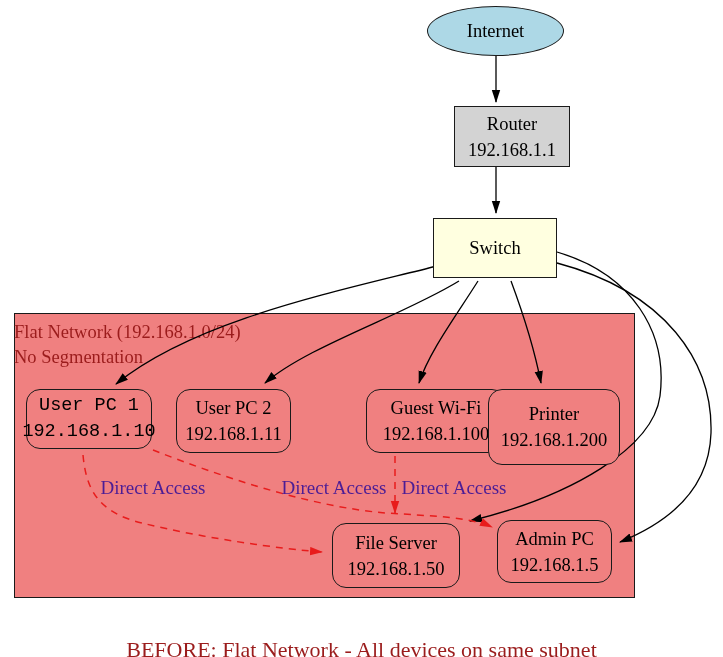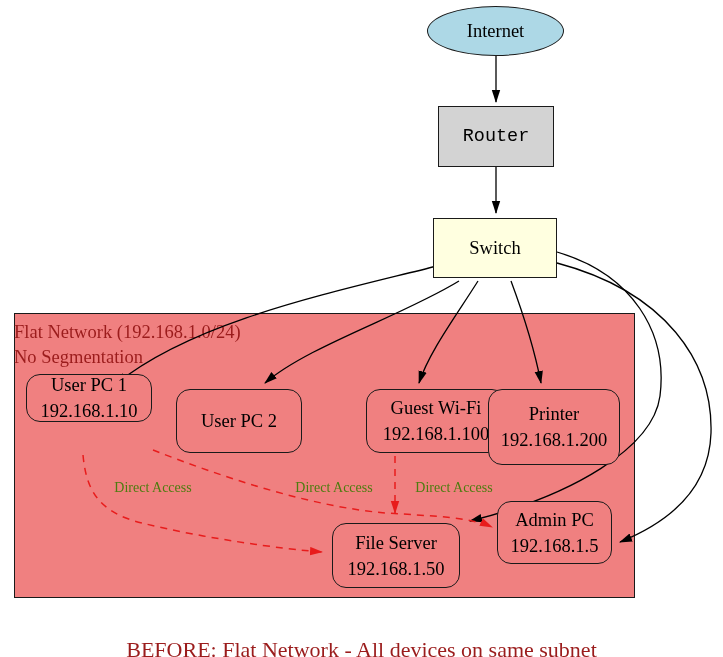--- a/index.html
+++ b/index.html
@@ -39,21 +39,21 @@
   }
   .box{border:1.4px solid var(--border-black);}
   .router{background:var(--router-fill);}
   .switch{background:var(--switch-fill);}
   .rounded{
     border:1.4px solid var(--border-black);border-radius:14px;
     background:var(--node-fill);
   }
   .edge-label{
     position:absolute;transform:translate(-50%,-50%);
-    font-size:14px;color:#4d7c0f;white-space:nowrap;
+    font-size:19px;color:#4c1d95;white-space:nowrap;
   }
   .caption{
     position:absolute;left:0;top:637px;width:723px;text-align:center;
     color:var(--dark-red-text);font-size:22px;
   }
 </style>
 </head>
 <body>
 
 <div id="stage">
@@ -85,53 +85,55 @@
 
     <path class="edge-red" d="M83,455 C86,487 96,512 142,523 C202,538 282,549 322,552" marker-end="url(#ar)"></path>
     <path class="edge-red" d="M153,450 C222,477 312,507 386,513 C432,516 470,517 492,527" marker-end="url(#ar)"></path>
     <path class="edge-red" d="M395,456 L395,513" marker-end="url(#ar)"></path>
   </svg>
 
   <div class="node ellipse" style="left:427px;top:6px;width:137px;height:50px;">
     <div>Internet</div>
   </div>
 
-  <div class="node box router" style="left:438px;top:106px;width:116px;height:61px;font-family:Liberation Mono, monospace;">
+  <div class="node box router" style="left:454px;top:106px;width:116px;height:61px;">
     <div>Router</div>
+    <div>192.168.1.1</div>
   </div>
 
   <div class="node box switch" style="left:433px;top:218px;width:124px;height:60px;">
     <div>Switch</div>
   </div>
 
-  <div class="node rounded" style="left:26px;top:374px;width:126px;height:48px;">
+  <div class="node rounded" style="left:26px;top:389px;width:126px;height:60px;font-family:Liberation Mono, monospace;">
     <div>User PC 1</div>
     <div>192.168.1.10</div>
   </div>
 
-  <div class="node rounded" style="left:176px;top:389px;width:126px;height:64px;">
+  <div class="node rounded" style="left:176px;top:389px;width:115px;height:64px;">
     <div>User PC 2</div>
+    <div>192.168.1.11</div>
   </div>
 
   <div class="node rounded" style="left:325px;top:389px;width:140px;height:64px;margin-left:41px;">
     <div>Guest Wi-Fi</div>
     <div>192.168.1.100</div>
   </div>
 
   <div class="node rounded" style="left:488px;top:389px;width:132px;height:76px;">
     <div>Printer</div>
     <div>192.168.1.200</div>
   </div>
 
   <div class="node rounded" style="left:332px;top:523px;width:128px;height:65px;">
     <div>File Server</div>
     <div>192.168.1.50</div>
   </div>
 
-  <div class="node rounded" style="left:497px;top:501px;width:115px;height:63px;">
+  <div class="node rounded" style="left:497px;top:520px;width:115px;height:63px;">
     <div>Admin PC</div>
     <div>192.168.1.5</div>
   </div>
 
   <div class="edge-label" style="left:153px;top:488px;">Direct Access</div>
   <div class="edge-label" style="left:334px;top:488px;">Direct Access</div>
   <div class="edge-label" style="left:454px;top:488px;">Direct Access</div>
 
   <div class="caption">BEFORE: Flat Network - All devices on same subnet</div>
 

